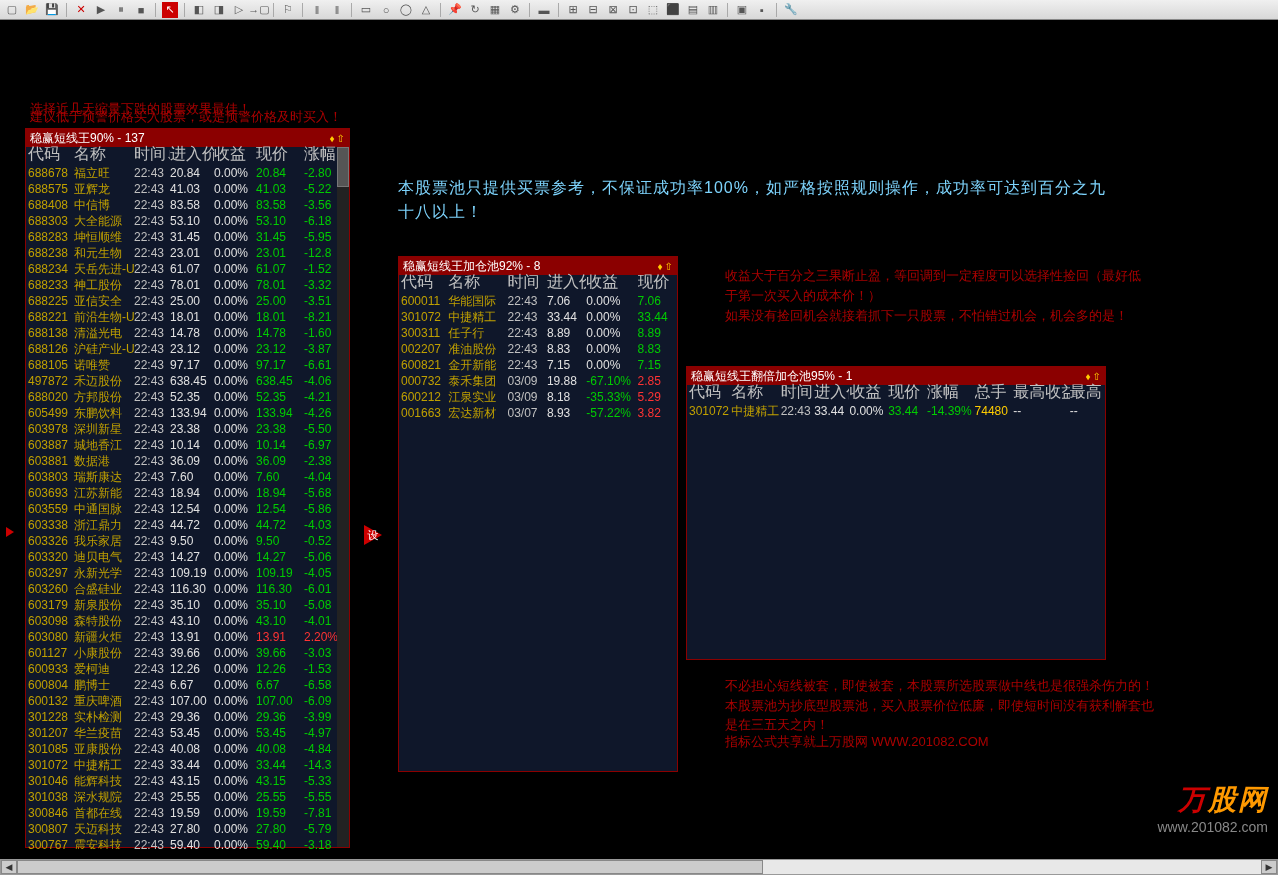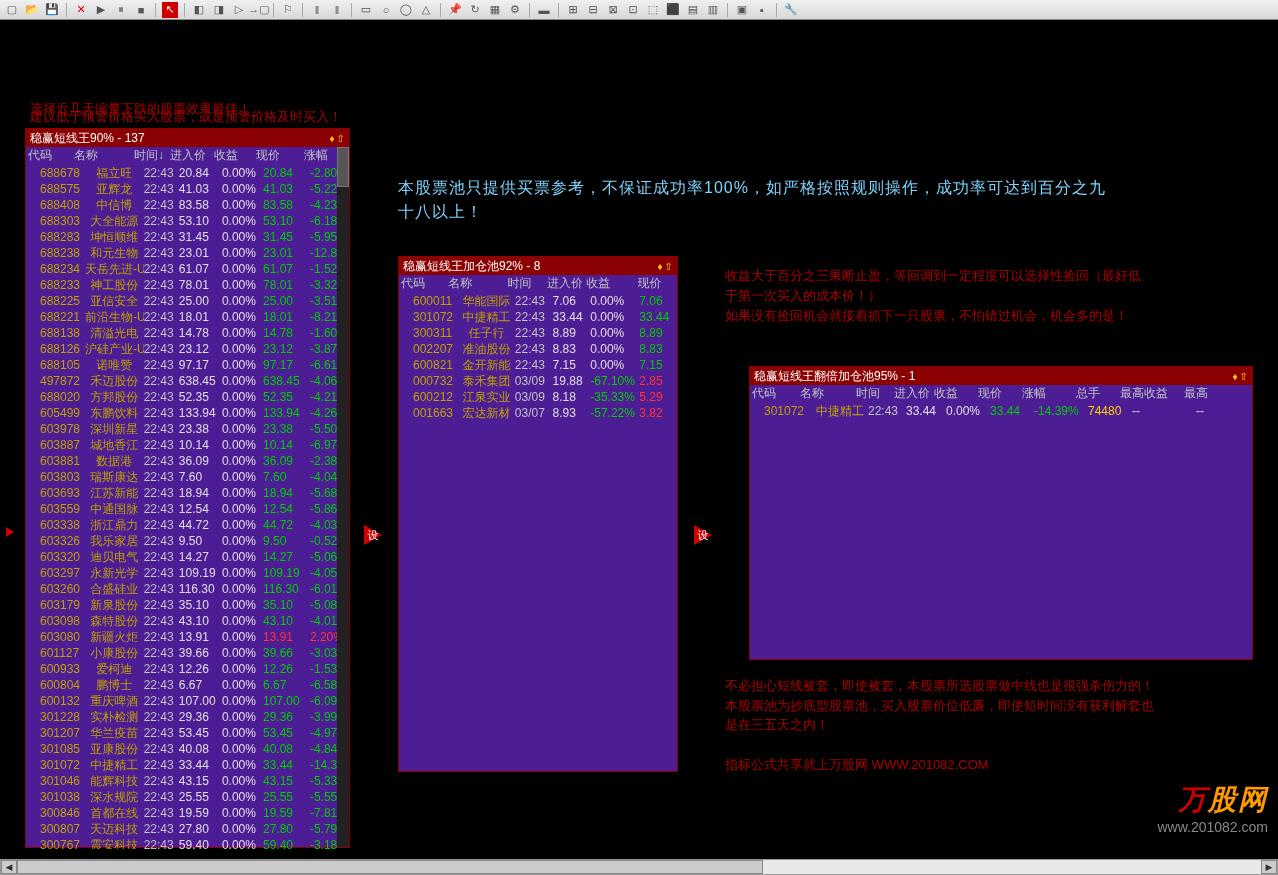--- a/index.html
+++ b/index.html
@@ -48,58 +48,58 @@
 }
 .yellow-text {
   position: absolute;
   color: #7dd3fc;
   font-size: 16px;
   line-height: 1.5;
   letter-spacing: 1px;
 }
 .panel {
   position: absolute;
-  background: #4c1d95;
+  background: #0f172a;
   border: 1px solid #8b0000;
 }
 .panel-header {
   height: 18px;
   background: #8b0000;
   color: #fff;
   display: flex;
   align-items: center;
   padding: 0 4px;
   font-size: 12px;
   justify-content: space-between;
 }
 .panel-header .ph-controls { display: flex; gap: 2px; }
 .panel-header .ph-controls span { cursor: pointer; color: #ffcc00; font-size: 10px; }
 .col-headers {
   display: flex;
   height: 18px;
-  align-items: flex-start;
+  align-items: flex-end;
   color: #c0c0c0;
-  font-size: 12px;
+  font-size: 16px;
   padding-left: 2px;
 }
 .col-headers > div { overflow: hidden; white-space: nowrap; }
 .data-rows {
   overflow-y: auto;
   overflow-x: hidden;
 }
 .row {
   display: flex;
   height: 16px;
   align-items: center;
   font-size: 12px;
   padding-left: 2px;
 }
 .row > div { overflow: hidden; white-space: nowrap; }
-.c-code { color: #c0a000; margin-left: 12px; }
-.c-name { color: #c0a000; text-align: center; }
+.c-code { color: #c0a000; }
+.c-name { color: #c0a000; }
 .c-time { color: #c0c0c0; }
 .c-white { color: #e0e0e0; }
 .c-green { color: #00cc00; }
 .c-red { color: #ff3333; }
 .c-yellow { color: #ffcc00; }
 .arrow-connector {
   position: absolute;
   width: 30px;
   height: 30px;
   display: flex;
@@ -227,21 +227,21 @@
 
   <div class="hint-text" style="left:30px;top:80px">选择近几天缩量下跌的股票效果最佳！</div>
   <div class="hint-text" style="left:30px;top:88px">建议低于预警价格买入股票，或是预警价格及时买入！</div>
 
   <div class="yellow-text" style="left:398px;top:156px;width:720px">本股票池只提供买票参考，不保证成功率100%，如严格按照规则操作，成功率可达到百分之九十八以上！</div>
 
   <div class="hint-text" style="left:725px;top:246px;width:420px;line-height:1.5">收益大于百分之三果断止盈，等回调到一定程度可以选择性捡回（最好低于第一次买入的成本价！）</div>
   <div class="hint-text" style="left:725px;top:286px;width:420px;line-height:1.5">如果没有捡回机会就接着抓下一只股票，不怕错过机会，机会多的是！</div>
 
   <div class="hint-text" style="left:725px;top:656px;width:430px;line-height:1.5">不必担心短线被套，即使被套，本股票所选股票做中线也是很强杀伤力的！本股票池为抄底型股票池，买入股票价位低廉，即使短时间没有获利解套也是在三五天之内！</div>
-  <div class="hint-text" style="left:725px;top:736px;width:430px">指标公式共享就上万股网 WWW.201082.COM</div>
+  <div class="hint-text" style="left:725px;top:713px;width:430px">指标公式共享就上万股网 WWW.201082.COM</div>
 
   <div class="panel p1" style="left:25px;top:108px;width:325px;height:720px">
     <div class="panel-header">
       <span>稳赢短线王90% - 137</span>
       <span class="ph-controls">
         <span>♦</span>
         <span>⇧</span>
       </span>
     </div>
     <div class="col-headers" id="p1-headers">
@@ -272,21 +272,21 @@
           <div class="cw5 c-green">41.03</div>
           <div class="cw6 c-green">-5.22</div>
         </div>
         <div class="row">
           <div class="cw0 c-code">688408</div>
           <div class="cw1 c-name">中信博</div>
           <div class="cw2 c-time">22:43</div>
           <div class="cw3 c-white">83.58</div>
           <div class="cw4 c-white">0.00%</div>
           <div class="cw5 c-green">83.58</div>
-          <div class="cw6 c-green">-4.23</div>
+          <div class="cw6 c-green">-3.56</div>
         </div>
         <div class="row">
           <div class="cw0 c-code">688303</div>
           <div class="cw1 c-name">大全能源</div>
           <div class="cw2 c-time">22:43</div>
           <div class="cw3 c-white">53.10</div>
           <div class="cw4 c-white">0.00%</div>
           <div class="cw5 c-green">53.10</div>
           <div class="cw6 c-green">-6.18</div>
         </div>
@@ -736,21 +736,21 @@
           <div class="cw5 c-red">3.82</div>
         </div>
       </div>
   </div>
 
   <div class="arrow-connector" style="left:688px;top:500px">
     <div class="tri"></div>
       <div class="lbl">设</div>
   </div>
 
-  <div class="panel p3" style="left:749px;top:346px;width:504px;height:294px">
+  <div class="panel p3" style="left:686px;top:346px;width:420px;height:294px">
     <div class="panel-header">
       <span>稳赢短线王翻倍加仓池95% - 1</span>
       <span class="ph-controls">
         <span>♦</span>
         <span>⇧</span>
       </span>
     </div>
     <div class="col-headers" id="p3-headers">
         <div class="cw0">代码</div>
         <div class="cw1">名称</div>

